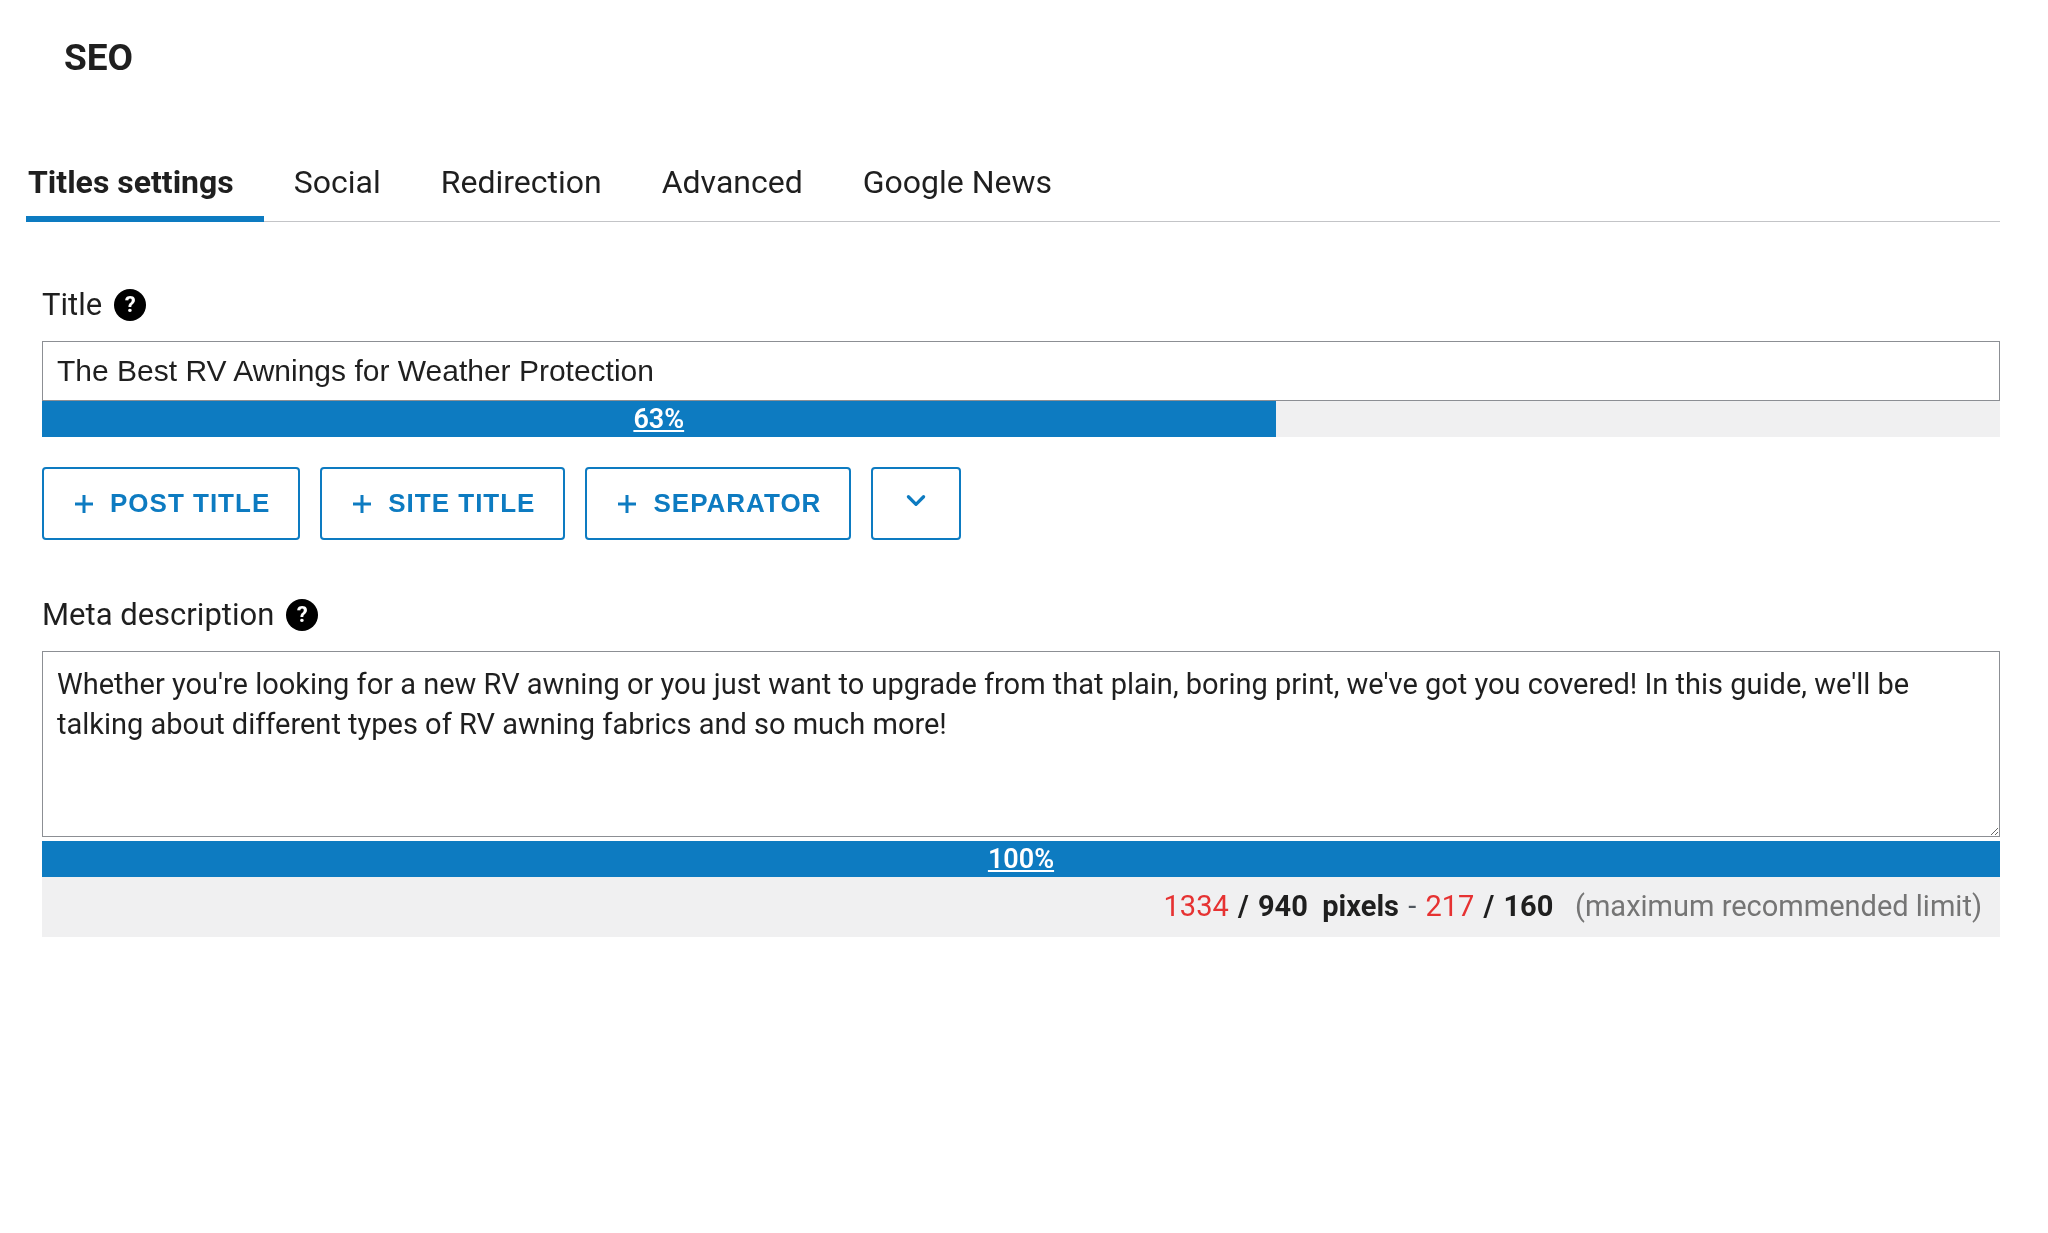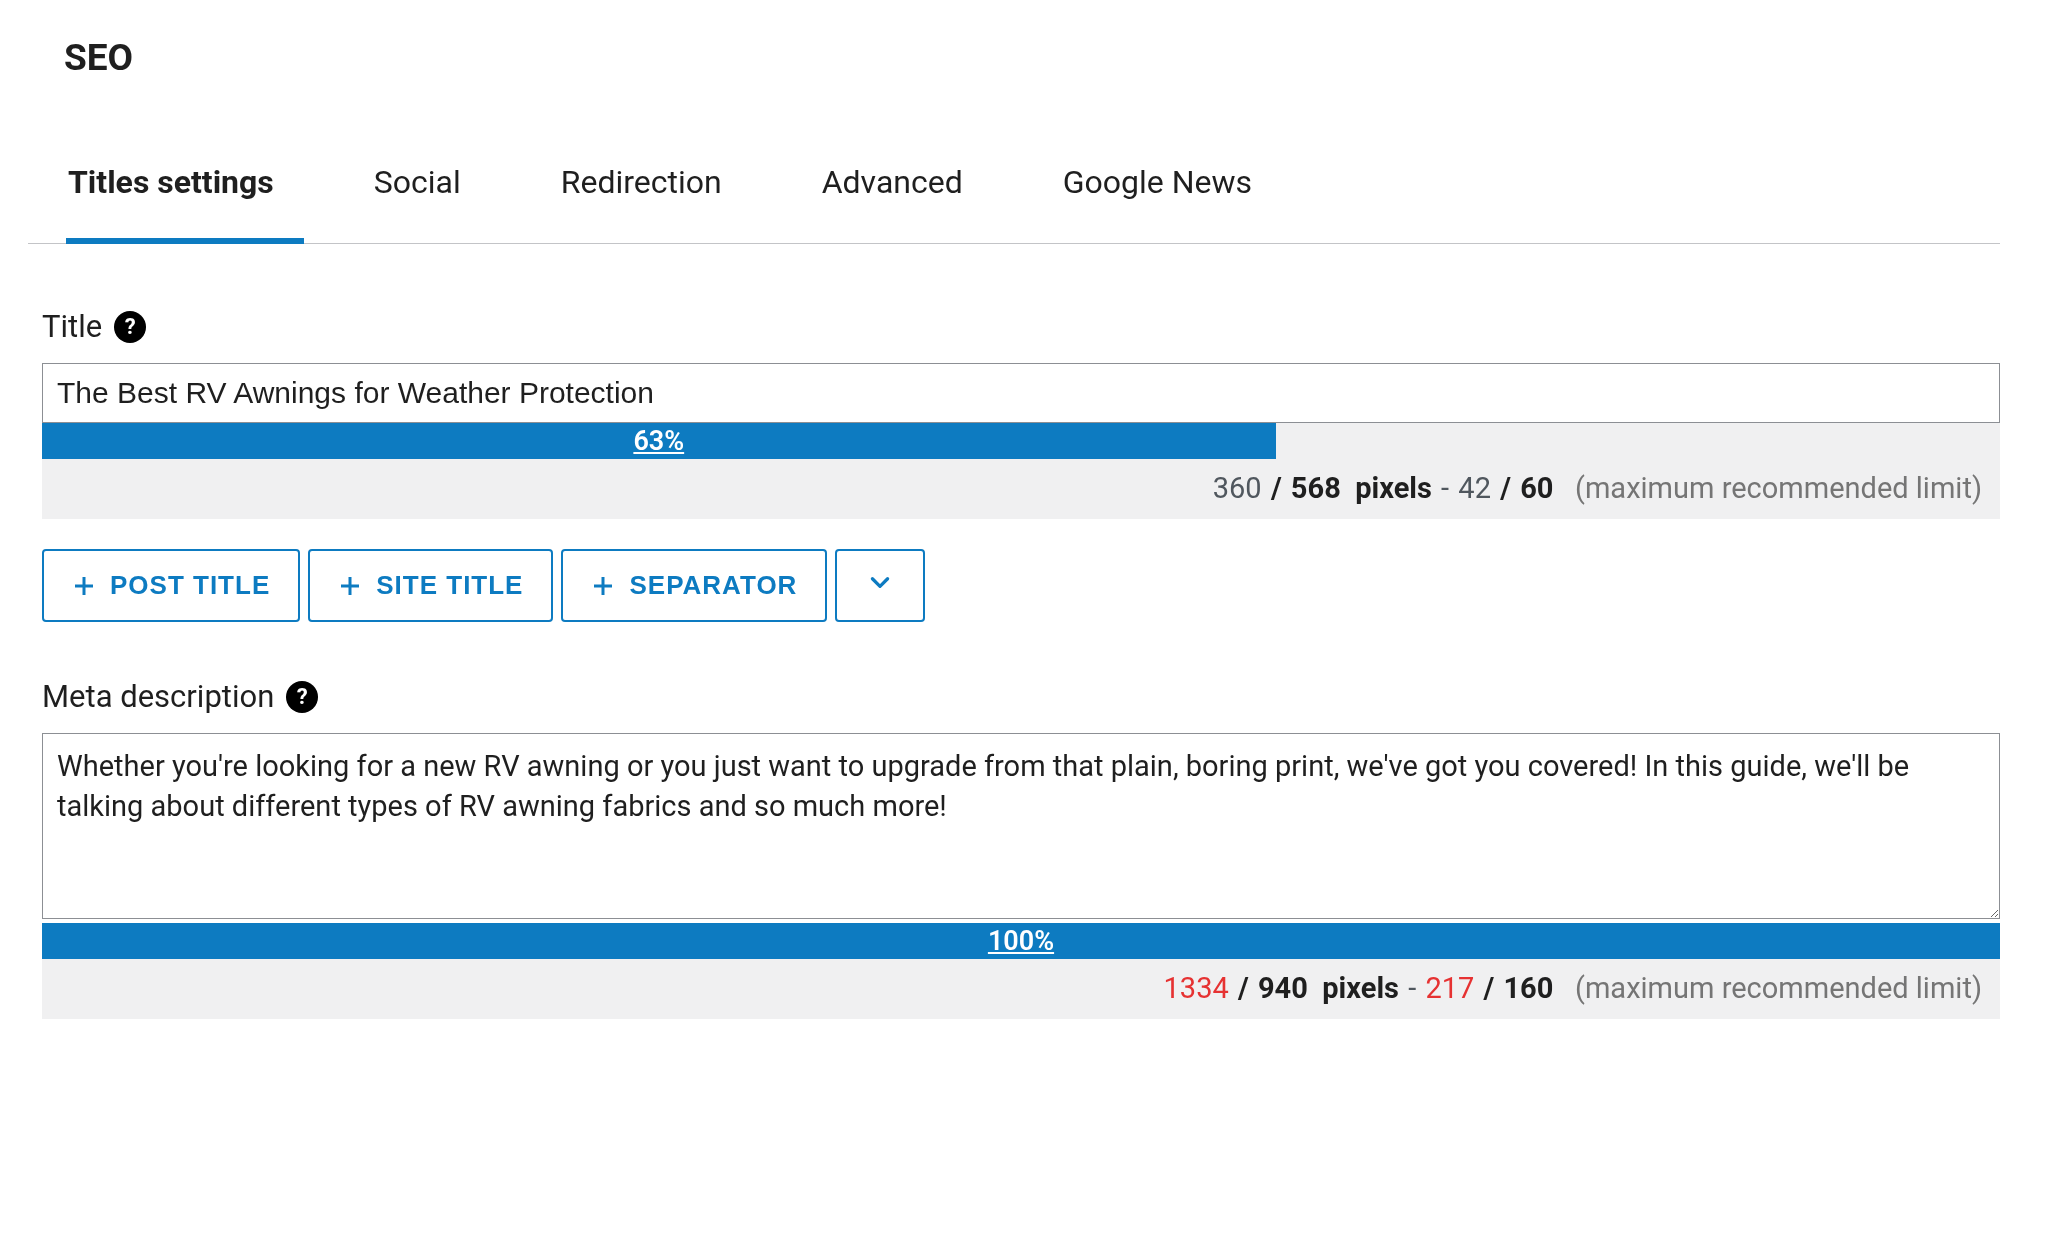--- a/index.html
+++ b/index.html
@@ -30,26 +30,25 @@
     font-weight: 700;
     margin: 8px 0 76px 36px;
   }
   .tabs {
     display: flex;
     gap: 60px;
     border-bottom: 1px solid var(--border-light);
     padding-left: 0;
   }
   .tab {
-    padding: 8px 0 42px 0;
+    padding: 8px 0 20px 0;
     font-size: 32px;
     color: var(--text);
     cursor: pointer;
     position: relative;
-    margin-left: 40px;
   }
   .tab.active {
     font-weight: 700;
   }
   .tab.active::after {
     content: "";
     position: absolute;
     left: -2px;
     right: -30px;
     bottom: -1px;
@@ -126,21 +125,21 @@
     font-size: 29px;
     color: var(--text-muted);
   }
   .stats-line .num { color: var(--text-muted); }
   .stats-line .bold { font-weight: 700; color: var(--text); }
   .stats-line .red { color: var(--red); }
   .stats-line .sep { margin: 0 2px; }
   .stats-line .tail { color: var(--text-gray); }
   .tag-buttons {
     display: flex;
-    gap: 8px;
+    gap: 20px;
     margin-top: 30px;
   }
   .tag-btn {
     display: inline-flex;
     align-items: center;
     gap: 14px;
     padding: 18px 28px;
     border: 2px solid var(--blue);
     color: var(--blue);
     font-size: 26px;
@@ -177,32 +176,20 @@
   <div class="section">
     <div class="field-label">
       <span>Title</span>
       <span class="help">?</span>
     </div>
     <input type="text" class="text-input" value="The Best RV Awnings for Weather Protection" style="">
     <div class="progress-wrap">
       <div class="progress-bar" id="title-bar" style="width: 63%;">
         <span>63%</span>
       </div>
-    </div>
-    <div class="stats-line">
-      <span class="num">360</span>
-      <span class="bold sep"> / </span>
-      <span class="bold">568</span>
-      <span class="bold">&nbsp;</span><span class="bold">pixels</span>
-      <span class="sep"> - </span>
-      <span class="num">42</span>
-      <span class="bold sep"> / </span>
-      <span class="bold">60</span>
-      <span>&nbsp;</span>
-      <span class="tail">(maximum recommended limit)</span>
     </div>
 
     <div class="tag-buttons">
       <button class="tag-btn">
         <span class="plus-icon">
           <svg viewBox="0 0 24 24" fill="none" stroke="currentColor" stroke-width="3">
               <line x1="12" y1="3" x2="12" y2="21"></line>
               <line x1="3" y1="12" x2="21" y2="12"></line>
             </svg>
         </span>

